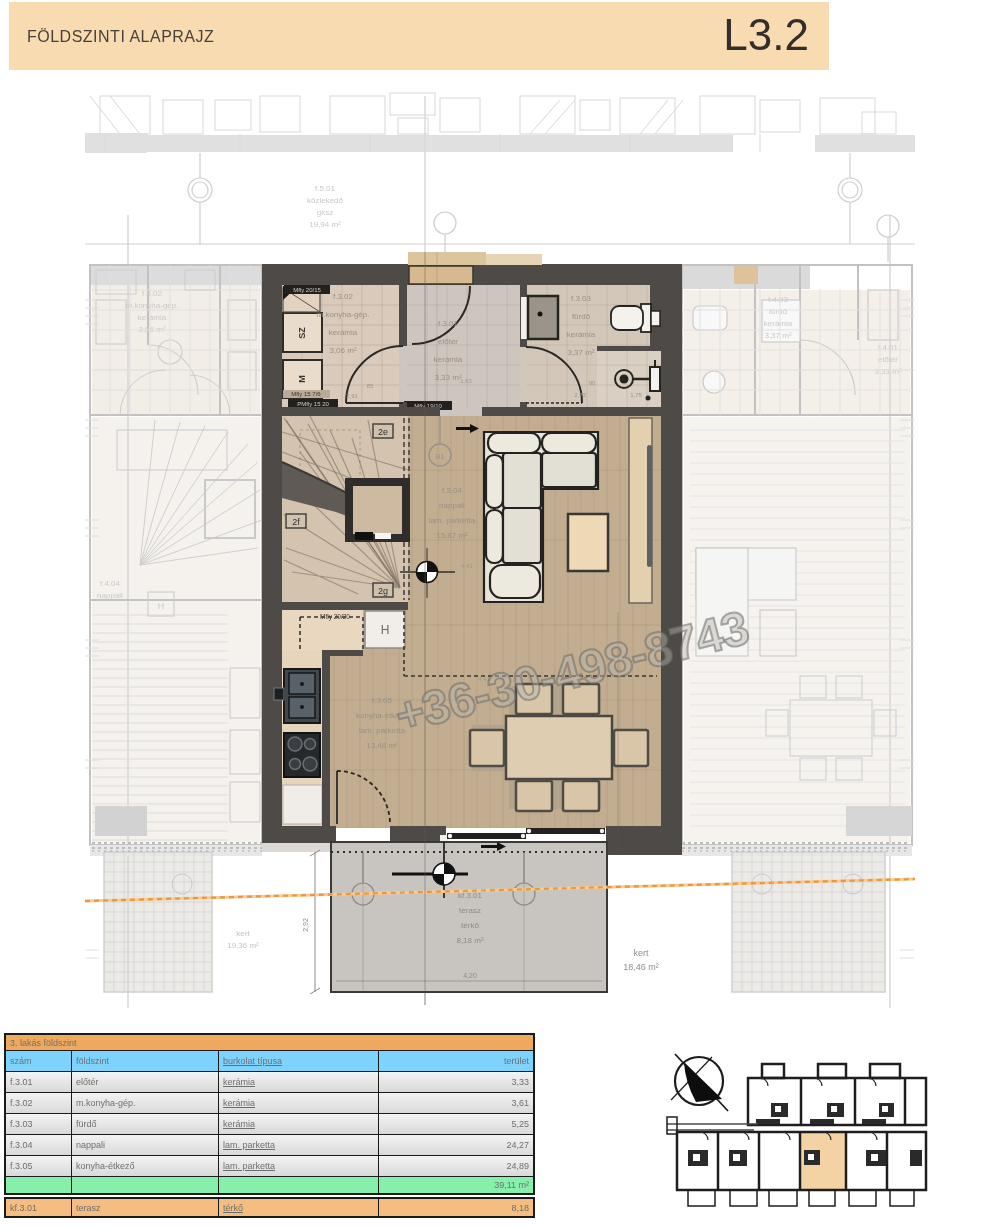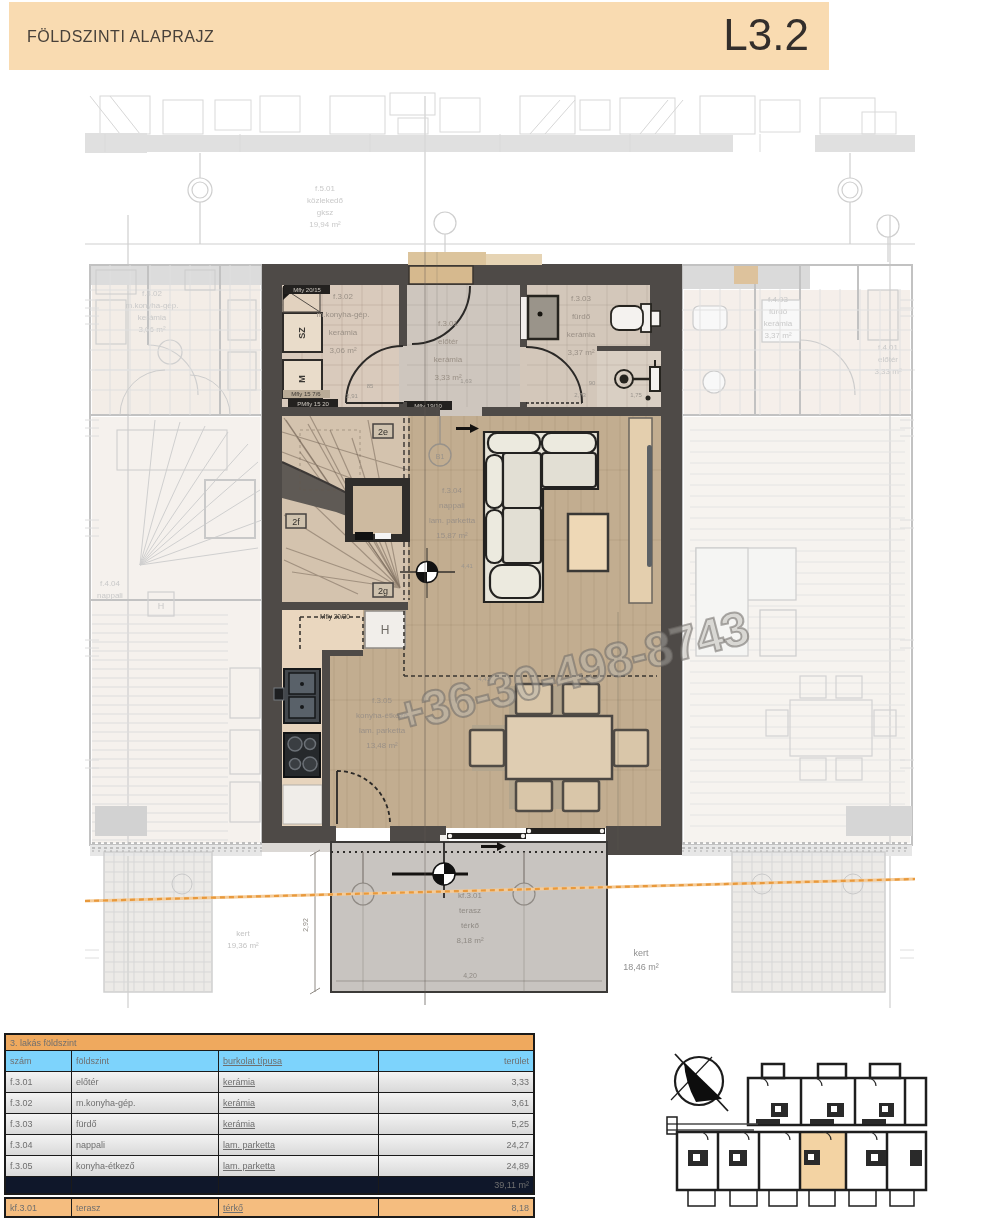--- a/index.html
+++ b/index.html
@@ -731,21 +731,21 @@
       <div class="c4">24,27</div>
     </div>
 
   <div class="trow gray" style="height:21px;">
       <div class="c1">f.3.05</div>
       <div class="c2">konyha-étkező</div>
       <div class="c3">lam. parketta</div>
       <div class="c4">24,89</div>
     </div>
 
-  <div class="trow" style="height:18px;background:#0f172a;border-bottom:2px solid #1a1a1a;">
+  <div class="trow" style="height:18px;background:#86efac;border-bottom:2px solid #1a1a1a;">
       <div class="c1"></div>
       <div class="c2"></div>
       <div class="c3"></div>
       <div class="c4">39,11 m²</div>
     </div>
 
   <div class="trow" style="height:21px;background:#f5bd7f;border-top:2px solid #1a1a1a;border-bottom:2px solid #1a1a1a;margin-top:2px;">
       <div class="c1">kf.3.01</div>
       <div class="c2">terasz</div>
       <div class="c3">térkő</div>

